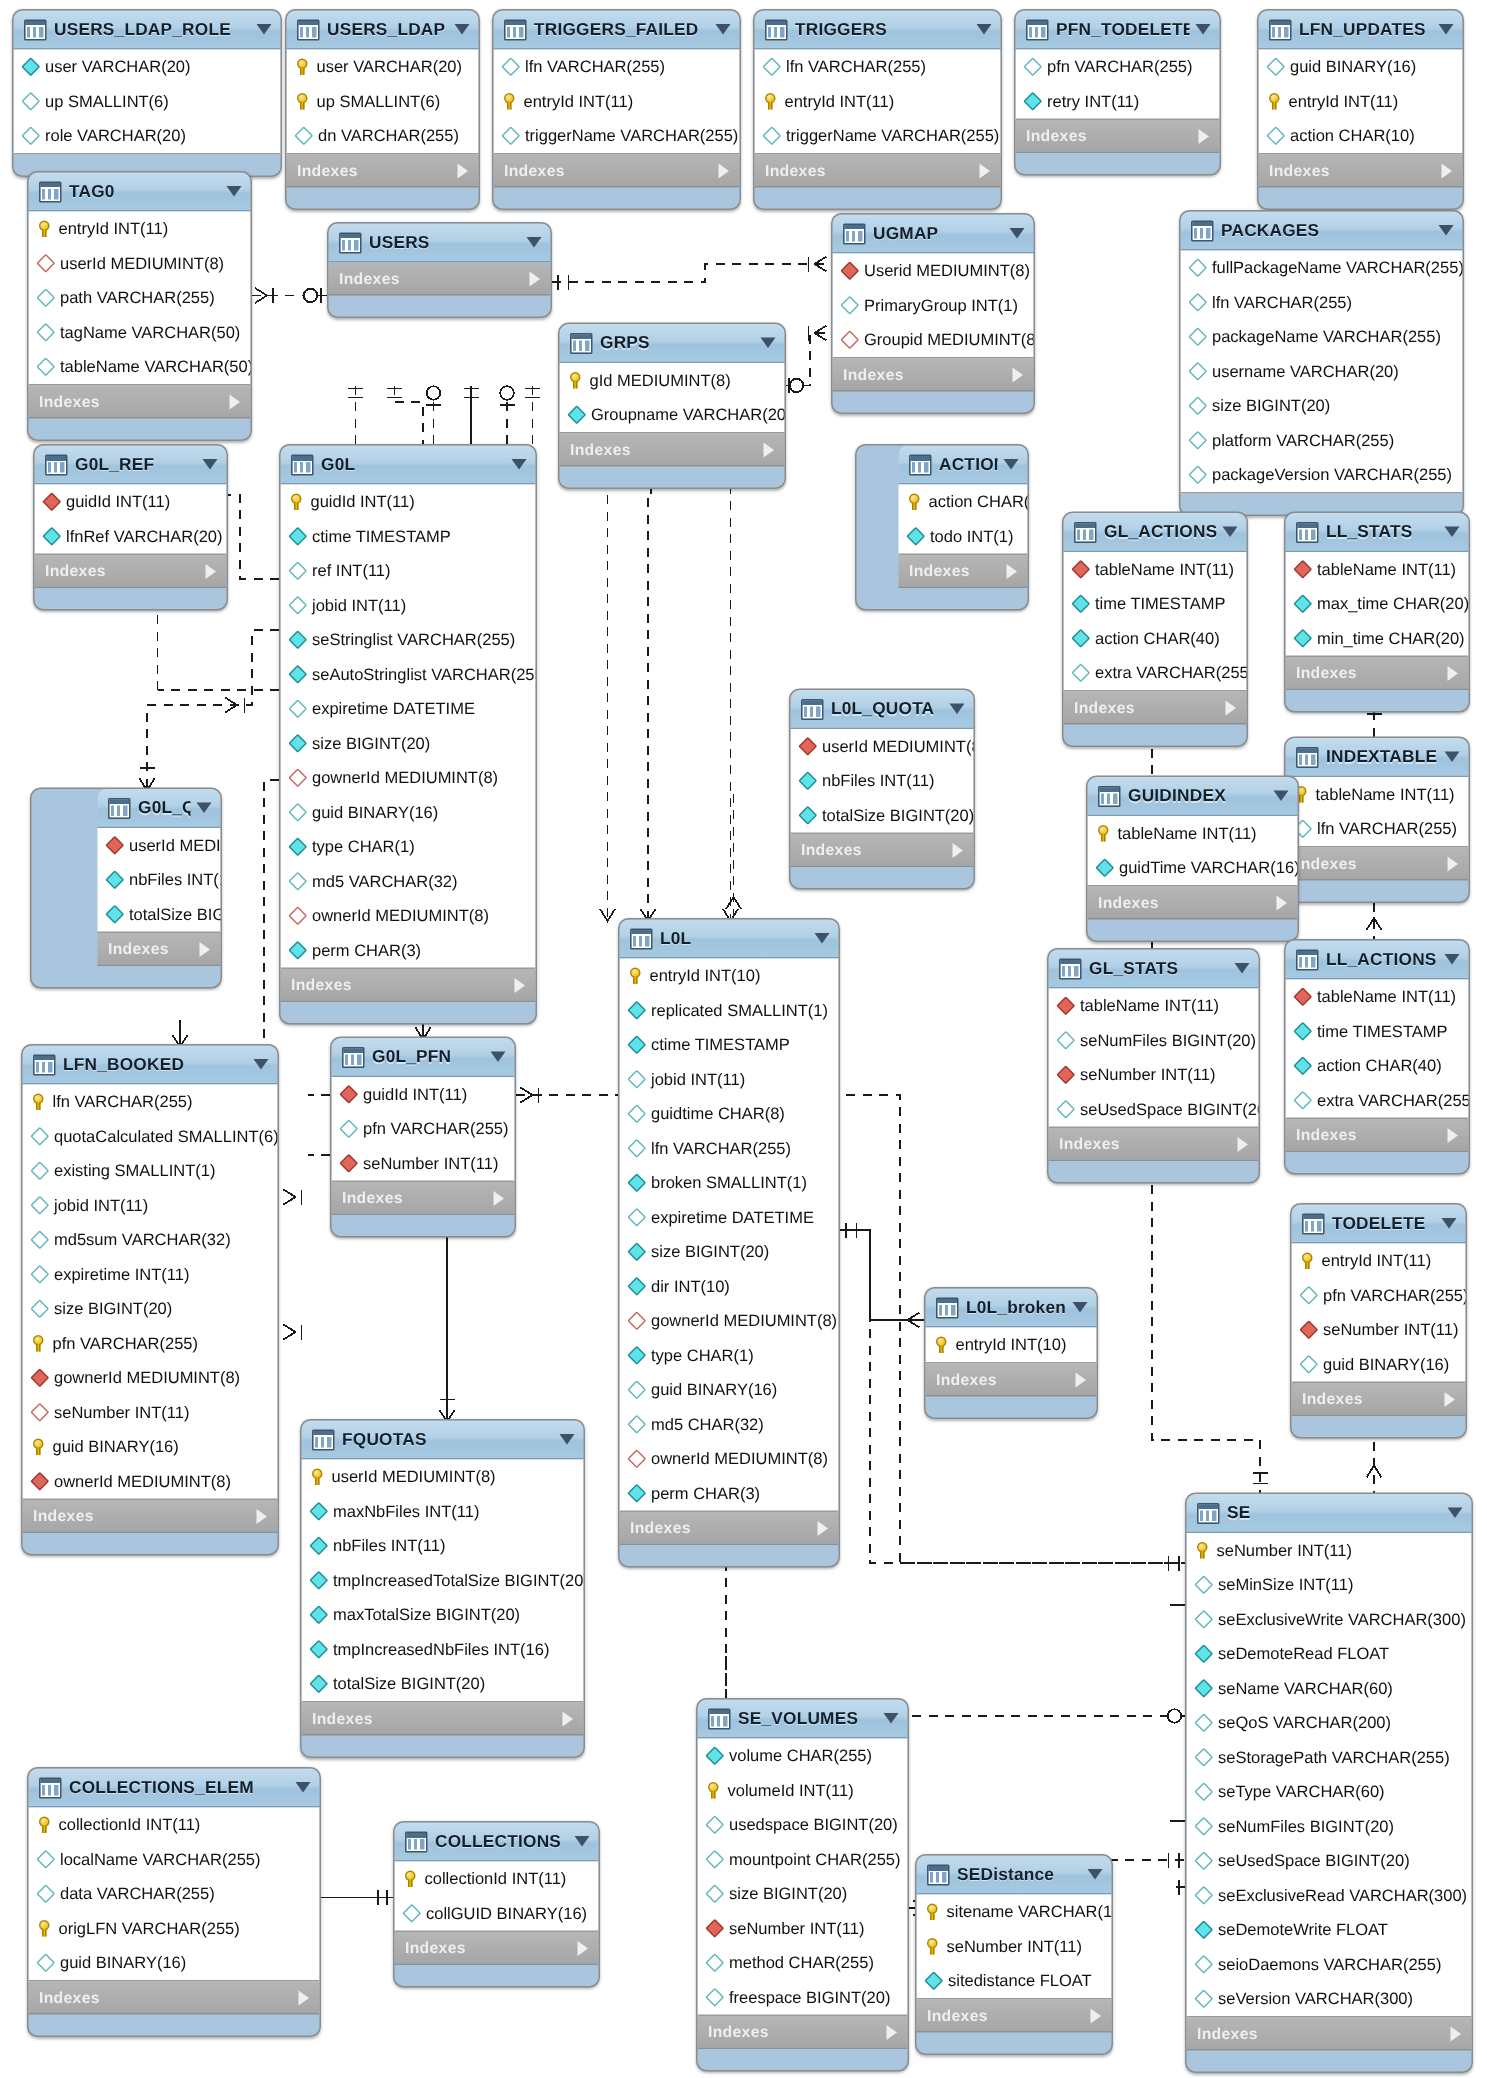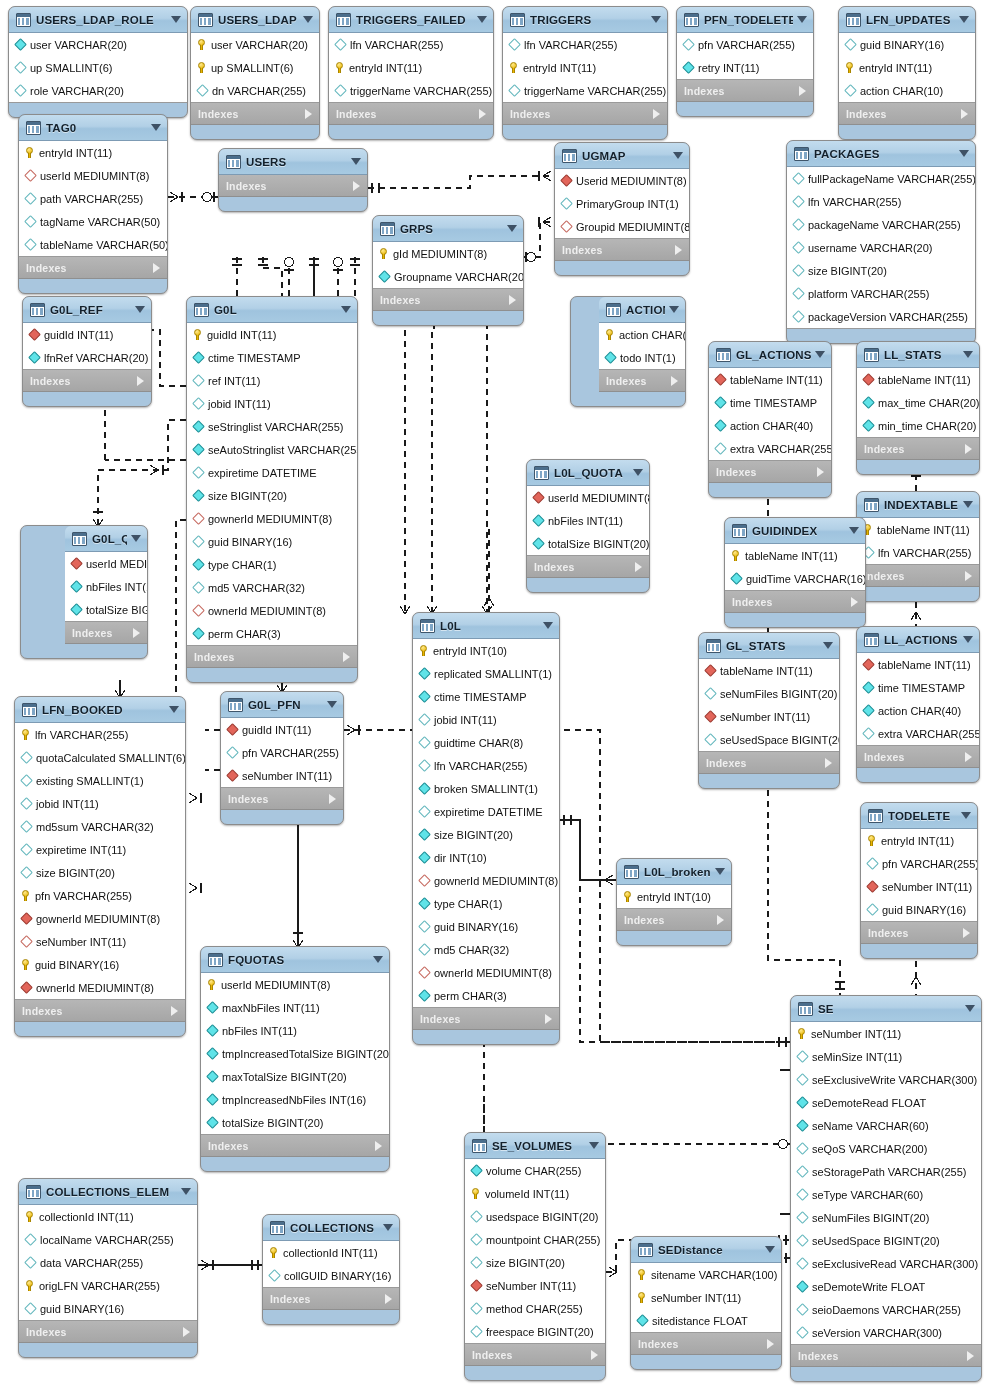--- a/index.html
+++ b/index.html
@@ -1248,21 +1248,21 @@
           <span class="g dia hollow"></span>
           <span>freespace BIGINT(20)</span>
         </div>
       </div>
       <div class="idx">
         <span class="idx-l">Indexes</span>
         <span class="idx-a"></span>
       </div>
       <div class="tbl-ft"></div>
     </div>
-    <div class="tbl" style="left: 630px; top: 1236px; width: 152px;">
+    <div class="tbl" style="left: 610px; top: 1236px; width: 132px;">
       <div class="tbl-hd">
         <span class="tbl-ico"></span>
         <span class="tbl-nm">SEDistance</span>
         <span class="tbl-caret"></span>
       </div>
       <div class="cols">
         <div class="col">
           <span class="g key"></span>
           <span>sitename VARCHAR(100)</span>
         </div>
@@ -1274,21 +1274,21 @@
           <span class="g dia solid"></span>
           <span>sitedistance FLOAT</span>
         </div>
       </div>
       <div class="idx">
         <span class="idx-l">Indexes</span>
         <span class="idx-a"></span>
       </div>
       <div class="tbl-ft"></div>
     </div>
-    <div class="tbl" style="left: 18px; top: 1178px; width: 180px;">
+    <div class="tbl" style="left: 18px; top: 1178px; width: 196px;">
       <div class="tbl-hd">
         <span class="tbl-ico"></span>
         <span class="tbl-nm">COLLECTIONS_ELEM</span>
         <span class="tbl-caret"></span>
       </div>
       <div class="cols">
         <div class="col">
           <span class="g key"></span>
           <span>collectionId INT(11)</span>
         </div>

